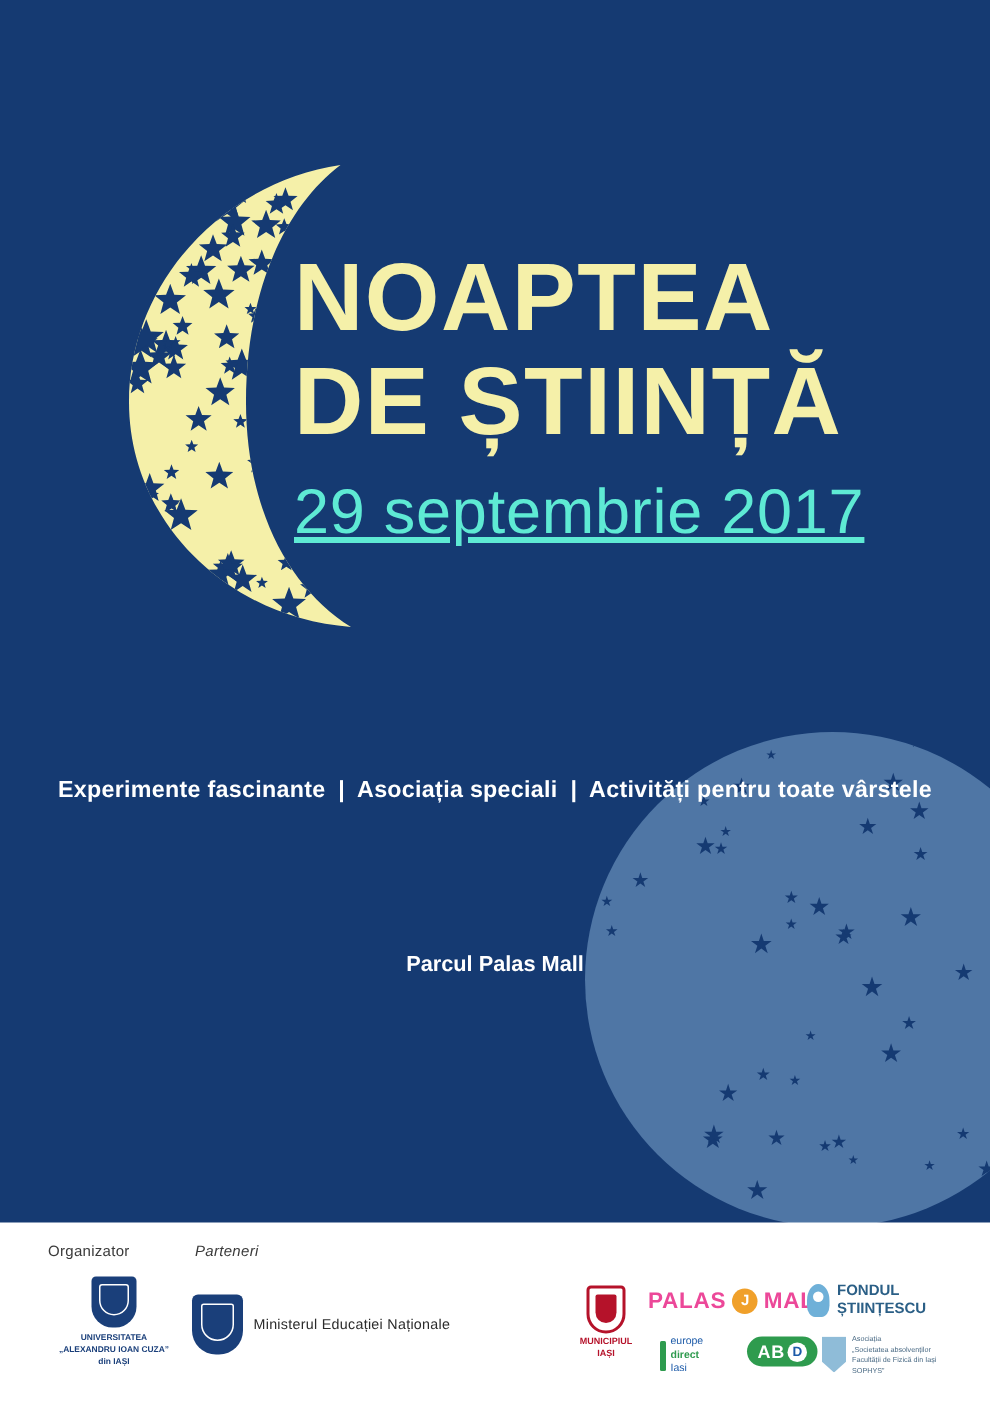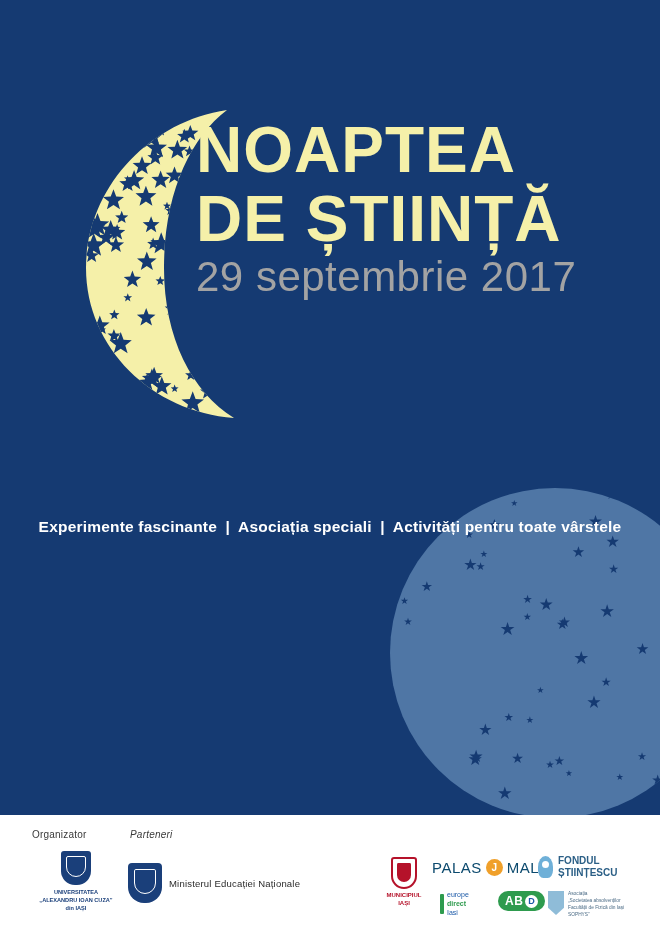--- a/index.html
+++ b/index.html
@@ -51,28 +51,31 @@
     top: 118px;
     width: 440px;
   }
   .headline .l1, .headline .l2 {
     color: #f5f0a9;
     font-weight: bold;
     font-size: 64px;
     letter-spacing: 1px;
     line-height: 1.02;
     white-space: nowrap;
+    margin-top: 48px;
   }
   .headline .l2 { margin-top: 4px; }
   .subdate {
-    color: #a3a3a3;
+    color: #5eead4;
     font-size: 42px;
     font-weight: normal;
+    margin-top: 16px;
     letter-spacing: 0.5px;
     white-space: nowrap;
+    text-decoration: underline;
   }
   
   .tagline {
     position: absolute;
     left: 0; right: 0;
     top: 518px;
     text-align: center;
     color: #ffffff;
     font-weight: bold;
     font-size: 15.5px;
@@ -153,21 +156,21 @@
     content:"";
     position:absolute; left:4px; top:4px; right:4px; bottom:5px;
     background:#b5122a;
     border-radius:2px 2px 10px 10px;
   }
   .iasi .t { font-size:6px; color:#b5122a; font-weight:bold; line-height:1.3; }
 
   
   .palas { left: 432px; top: 44px; }
   .palas .row { display:flex; align-items:center; }
-  .palas .w { font-size:15px; font-weight:normal; color:#0c4a6e; letter-spacing:.5px; }
+  .palas .w { font-size:15px; font-weight:bold; color:#ec4899; letter-spacing:.5px; }
   .palas .dot {
     width:17px;height:17px;border-radius:50%;
     background:#f0a02a; margin:0 4px;
     display:flex;align-items:center;justify-content:center;
     color:#fff;font-size:10px;font-weight:bold;
   }
 
   
   .europe { left: 440px; top: 76px; display:flex; align-items:center; }
   .europe .ebar { width:4px; height:20px; background:#2e9b4e; margin-right:3px; border-radius:1px;}
@@ -406,20 +409,21 @@
 
   <div class="tagline">
     <span>Experimente fascinante</span>
     <span class="sep">|</span>
     <span>Asociația speciali</span>
     <span class="sep">|</span>
     <span>Activități pentru toate vârstele</span>
   </div>
 
   <div class="venue">
+    <div>Parcul Palas Mall</div>
   </div>
 
   <div class="footer">
 
     <div class="foot-label lbl-org">Organizator</div>
     <div class="foot-label lbl-part">Parteneri</div>
 
     <div class="logo uaic">
       <div class="shield"></div>
       <div class="t">UNIVERSITATEA</div>

